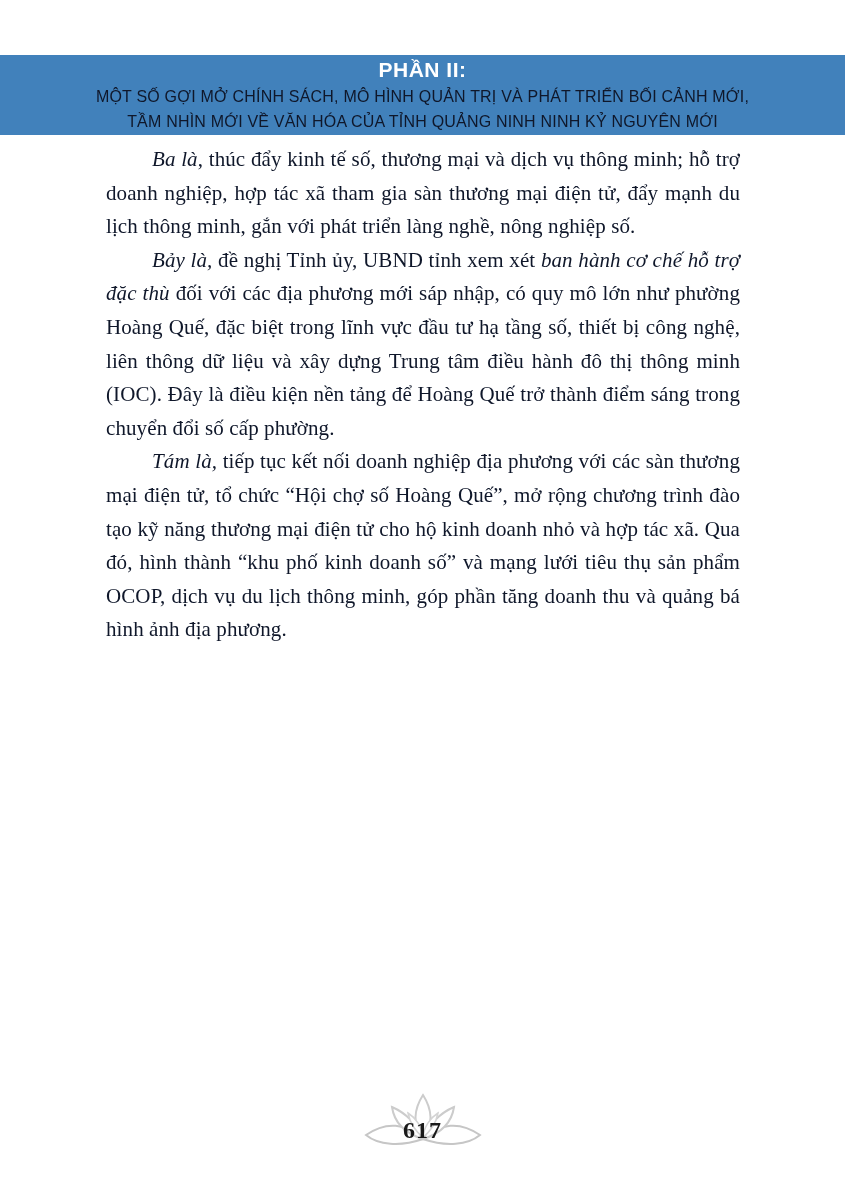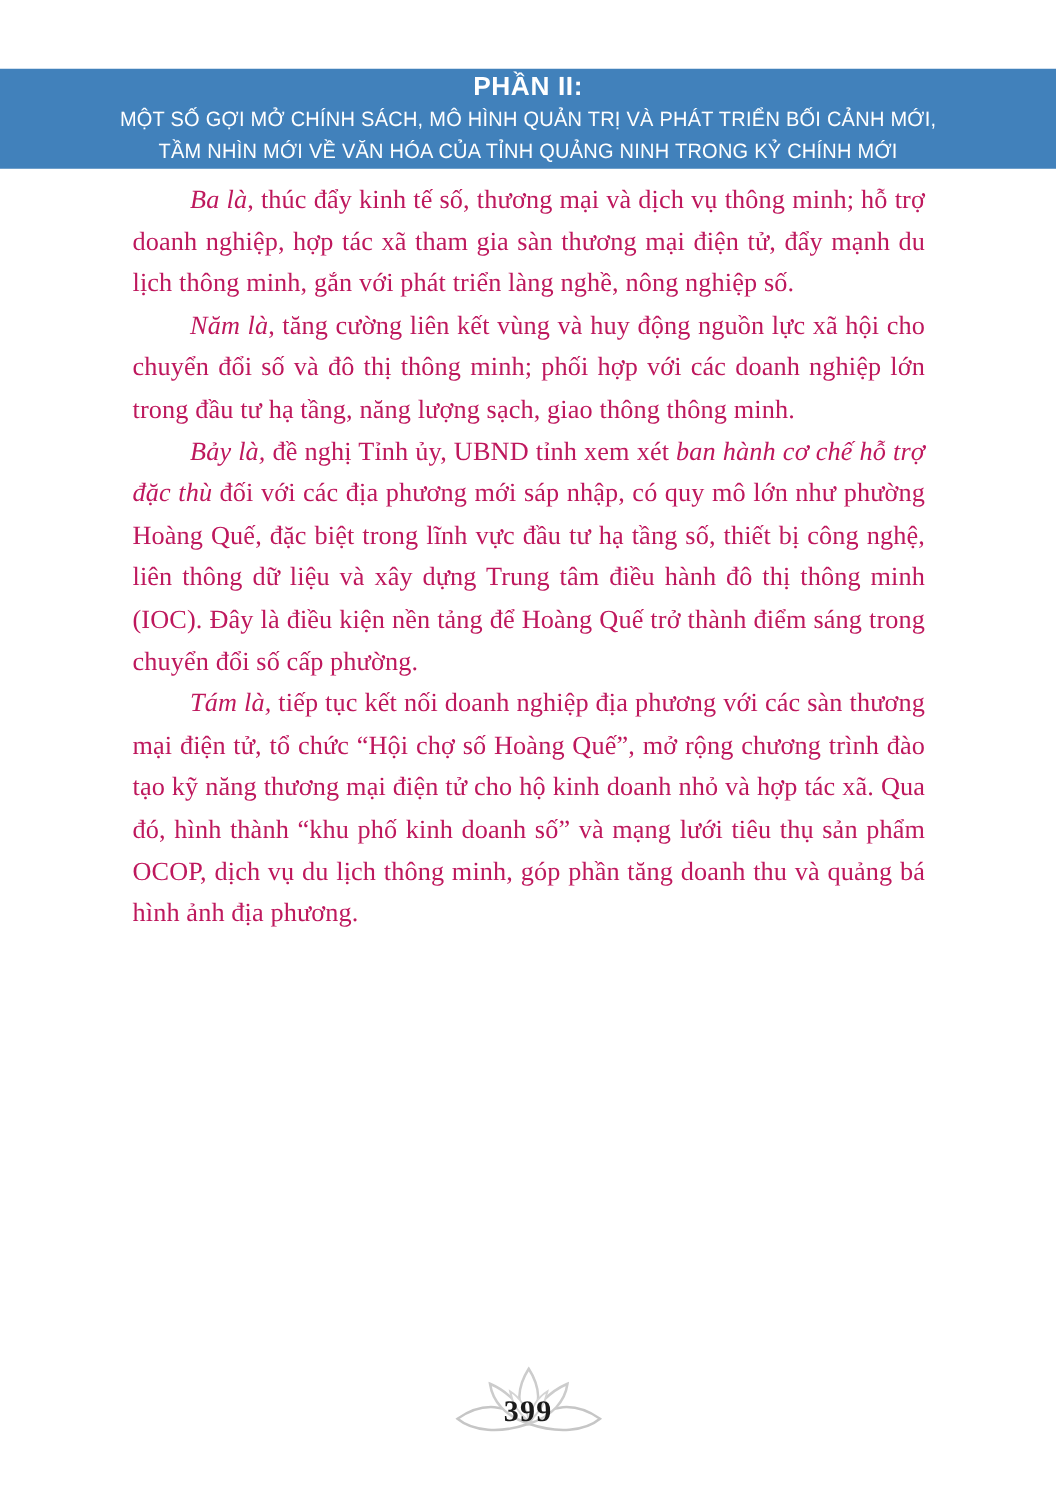--- a/index.html
+++ b/index.html
@@ -27,21 +27,21 @@
     font-size: 21px;
     font-weight: 700;
     letter-spacing: 0.5px;
     line-height: 26px;
   }
   .subtitle {
     font-size: 16px;
     font-weight: 500;
     letter-spacing: 0.2px;
     line-height: 23px;
-    color: #ffffff;
+    color: #0f172a;
     transform: scaleY(1.04);
   }
   
   .content {
     position: absolute;
     top: 143px;
     left: 106px;
     width: 634px;
     color: #2d2d2d;
   }
@@ -76,26 +76,25 @@
   }
 </style>
 </head>
 <body>
 
 <div class="page">
 
   <header class="band" style="background: rgb(65, 129, 187);">
     <div class="part-label">PHẦN II:</div>
     <div class="subtitle">MỘT SỐ GỢI MỞ CHÍNH SÁCH, MÔ HÌNH QUẢN TRỊ VÀ PHÁT TRIỂN BỐI CẢNH MỚI,</div>
-    <div class="subtitle">TẦM NHÌN MỚI VỀ VĂN HÓA CỦA TỈNH QUẢNG NINH TRONG KỶ CHÍNH MỚI</div>
+    <div class="subtitle">TẦM NHÌN MỚI VỀ VĂN HÓA CỦA TỈNH QUẢNG NINH NINH KỶ NGUYÊN MỚI</div>
   </header>
 
-  <main class="content" style="color: #be185d;">
+  <main class="content" style="color: #0f172a;">
       <p class="para"><span class="it">Ba là</span><span>, thúc đẩy kinh tế số, thương mại và dịch vụ thông minh; hỗ trợ doanh nghiệp, hợp tác xã tham gia sàn thương mại điện tử, đẩy mạnh du lịch thông minh, gắn với phát triển làng nghề, nông nghiệp số.</span></p>
-      <p class="para"><span class="it">Năm là</span><span>, tăng cường liên kết vùng và huy động nguồn lực xã hội cho chuyển đổi số và đô thị thông minh; phối hợp với các doanh nghiệp lớn trong đầu tư hạ tầng, năng lượng sạch, giao thông thông minh.</span></p>
       <p class="para"><span class="it">Bảy là,</span><span> đề nghị Tỉnh ủy, UBND tỉnh xem xét </span><span class="it">ban hành cơ chế hỗ trợ đặc thù</span><span> đối với các địa phương mới sáp nhập, có quy mô lớn như phường Hoàng Quế, đặc biệt trong lĩnh vực đầu tư hạ tầng số, thiết bị công nghệ, liên thông dữ liệu và xây dựng Trung tâm điều hành đô thị thông minh (IOC). Đây là điều kiện nền tảng để Hoàng Quế trở thành điểm sáng trong chuyển đổi số cấp phường.</span></p>
       <p class="para"><span class="it">Tám là,</span><span> tiếp tục kết nối doanh nghiệp địa phương với các sàn thương mại điện tử, tổ chức “Hội chợ số Hoàng Quế”, mở rộng chương trình đào tạo kỹ năng thương mại điện tử cho hộ kinh doanh nhỏ và hợp tác xã. Qua đó, hình thành “khu phố kinh doanh số” và mạng lưới tiêu thụ sản phẩm OCOP, dịch vụ du lịch thông minh, góp phần tăng doanh thu và quảng bá hình ảnh địa phương.</span></p>
     </main>
 
   <footer class="footer">
     <div class="lotus-wrap">
       <span>
         <svg width="150" height="70" viewBox="0 0 150 70" fill="none">
 
           <path d="M18 44 C38 30 58 32 75 48 C52 56 30 54 18 44 Z" stroke="#c6c6c6" stroke-width="2" fill="#ffffff"></path>
@@ -103,17 +102,17 @@
 
           <path d="M44 16 C46 30 56 42 75 48 C70 34 58 22 44 16 Z" stroke="#cccccc" stroke-width="2" fill="#ffffff"></path>
           <path d="M106 16 C104 30 94 42 75 48 C80 34 92 22 106 16 Z" stroke="#cccccc" stroke-width="2" fill="#ffffff"></path>
 
           <path d="M75 4 C66 18 64 34 75 48 C86 34 84 18 75 4 Z" stroke="#cccccc" stroke-width="2" fill="#ffffff"></path>
 
           <path d="M60 22 C62 32 67 40 75 46 C74 36 68 27 60 22 Z" stroke="#d4d4d4" stroke-width="1.5" fill="#ffffff"></path>
           <path d="M90 22 C88 32 83 40 75 46 C76 36 82 27 90 22 Z" stroke="#d4d4d4" stroke-width="1.5" fill="#ffffff"></path>
         </svg>
       </span>
-      <span class="pagenum" style="color: rgb(26, 26, 26);">399</span>
+      <span class="pagenum" style="color: rgb(26, 26, 26);">617</span>
     </div>
   </footer>
 
 </div>
 
 </body></html>

